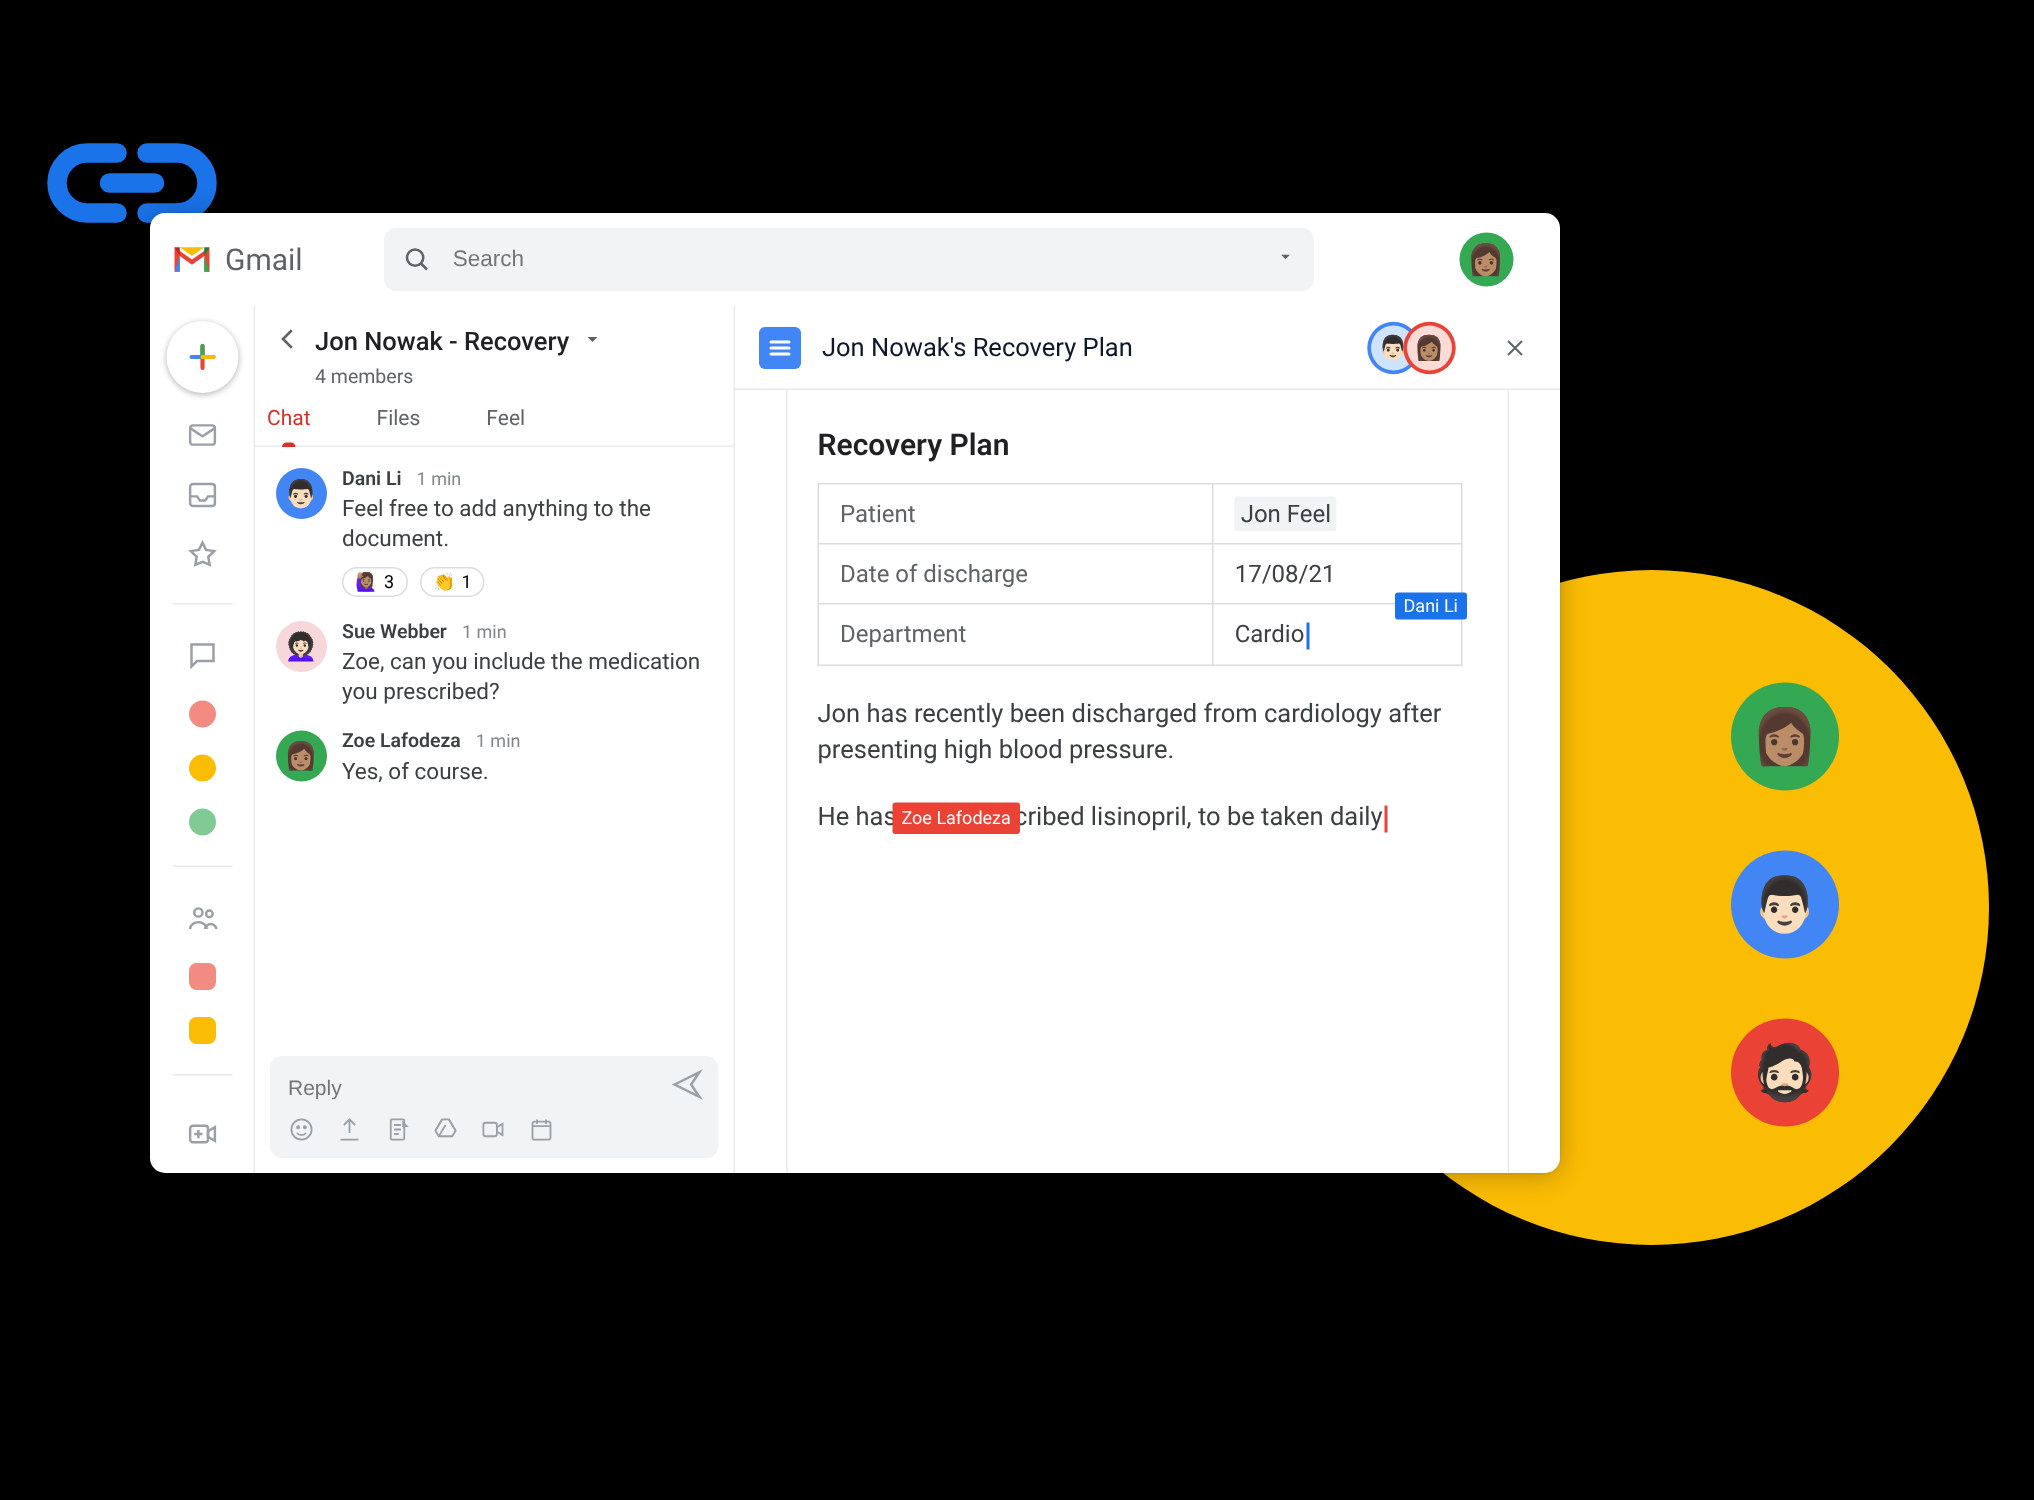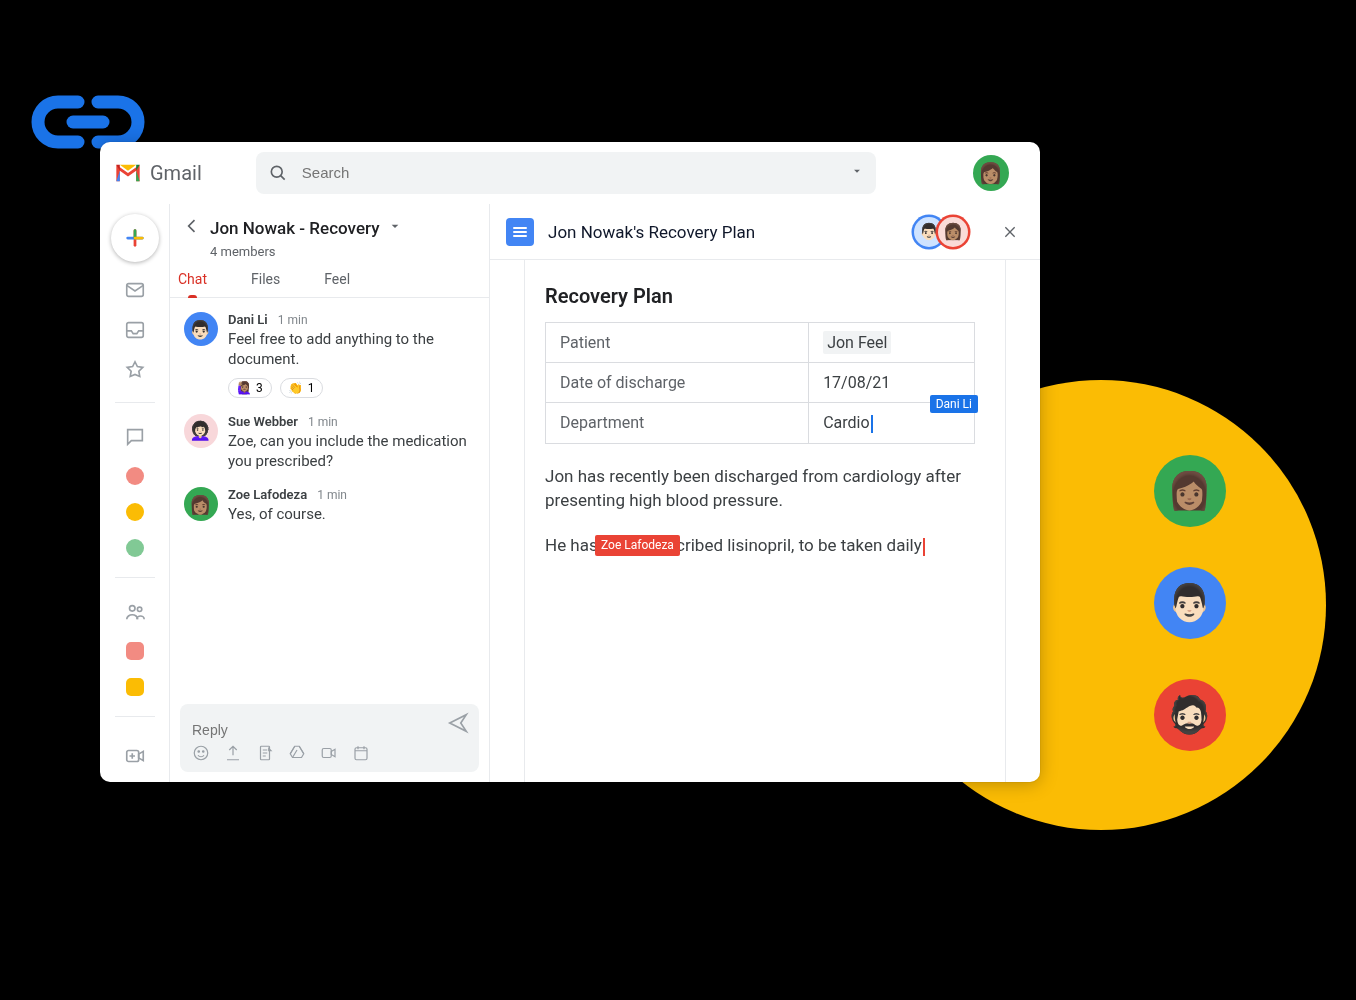--- a/index.html
+++ b/index.html
@@ -165,21 +165,21 @@
     border:1px solid #dadce0;border-radius:14px;
     padding:2px 8px;font-size:12px;display:flex;align-items:center;gap:4px;
     background:#fff;
   }
 
   .reply-box{
     margin:6px 10px 10px 10px; padding:8px 10px 6px 12px;
     background:#f1f3f4; border-radius:8px;
     display:flex; flex-direction:column; gap:6px;
   }
-  .reply-row1{display:flex;align-items:flex-end;gap:10px;}
+  .reply-row1{display:flex;align-items:center;gap:10px;}
   .reply-row1 input{
     border:none;background:transparent;outline:none;flex:1;font-size:14px;color:#5f6368;
   }
   .reply-row2{display:flex;gap:14px;color:#9aa0a6;align-items:center;}
   .reply-row2 svg{width:18px;height:18px;}
   .send{margin-left:auto;color:#9aa0a6;}
   .send svg{width:22px;height:22px;}
 
   
   .docpanel { display:flex; flex-direction:column; min-height:0;}

